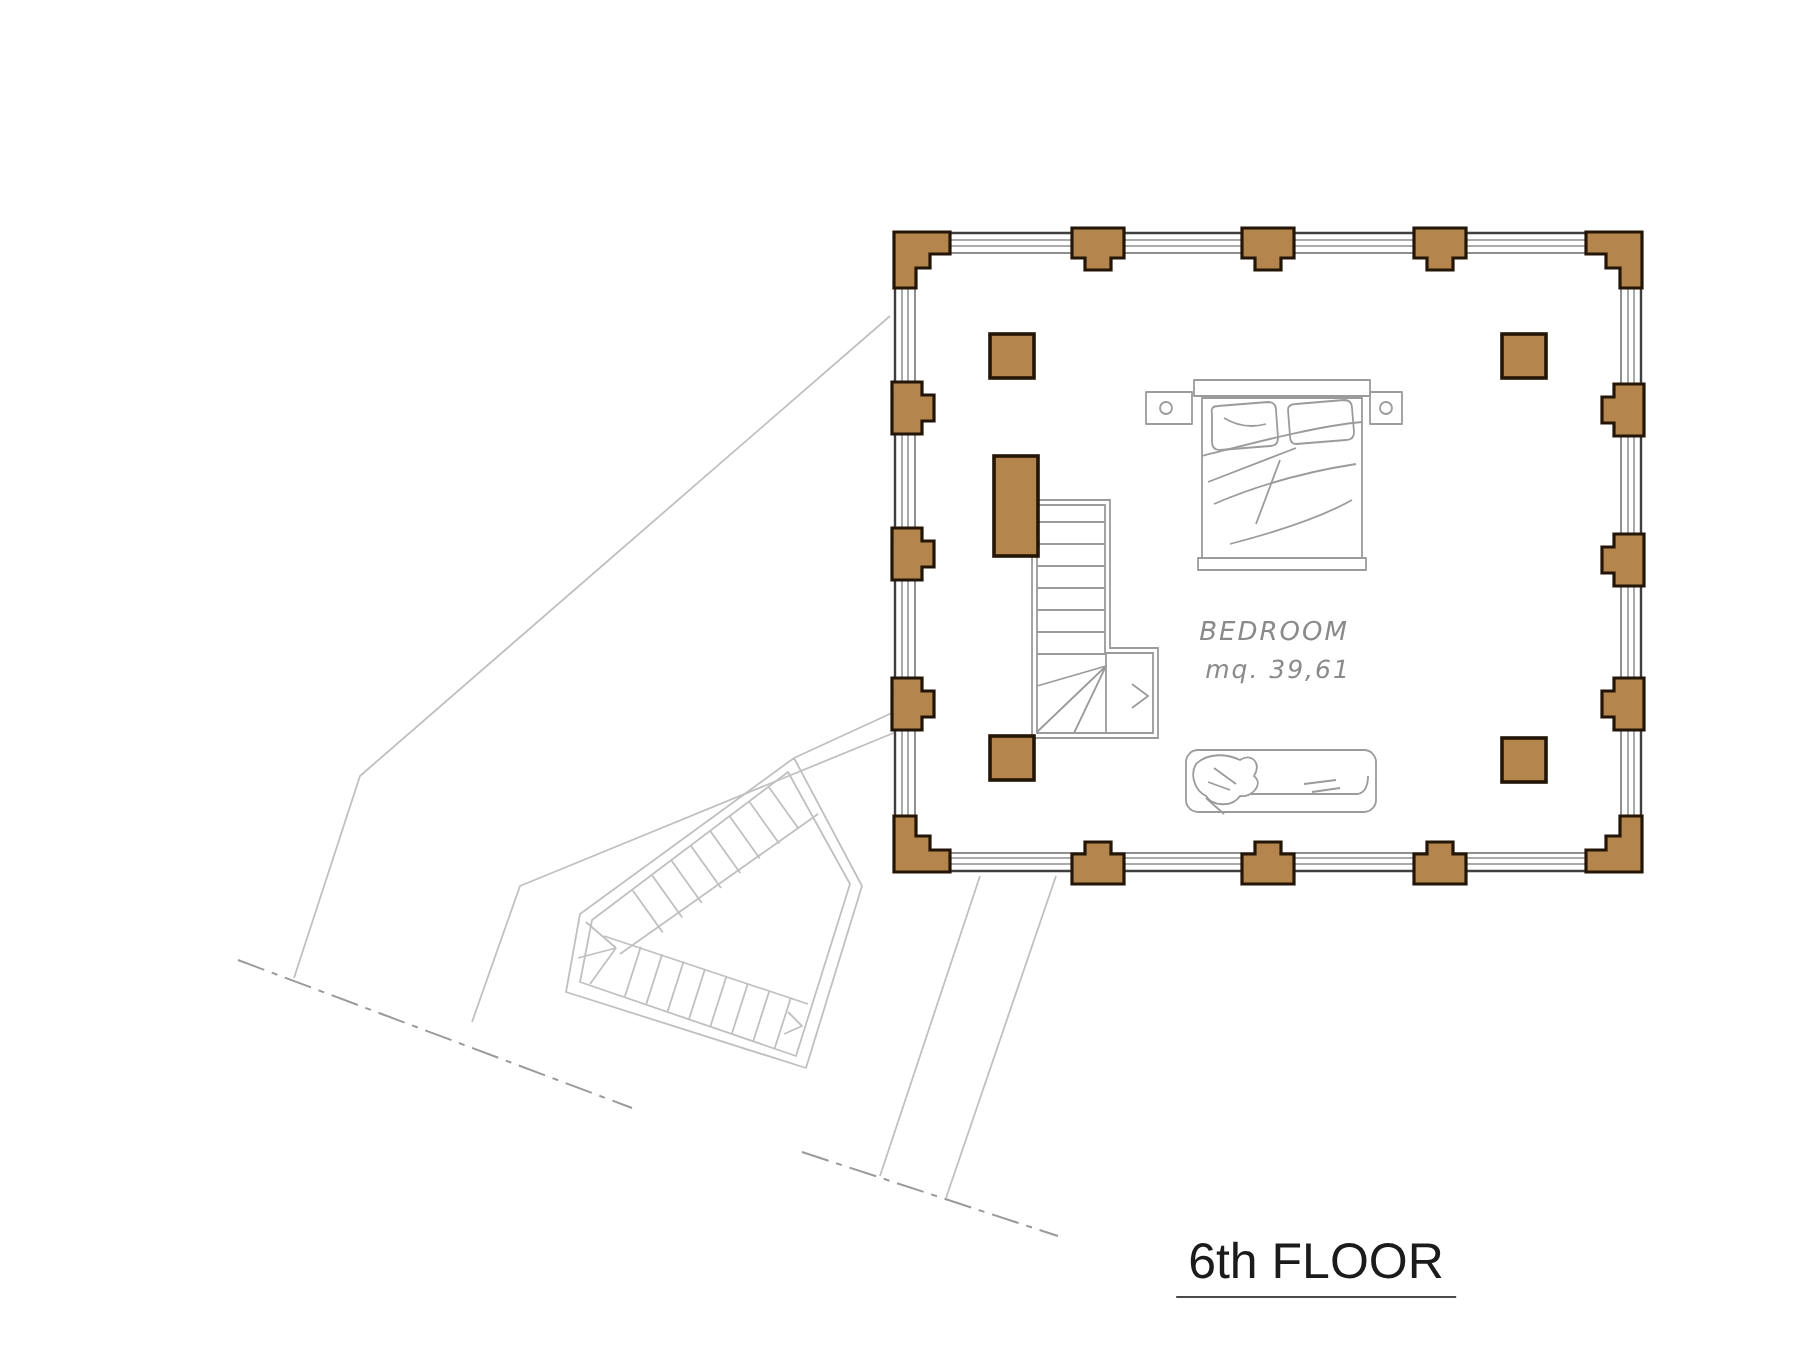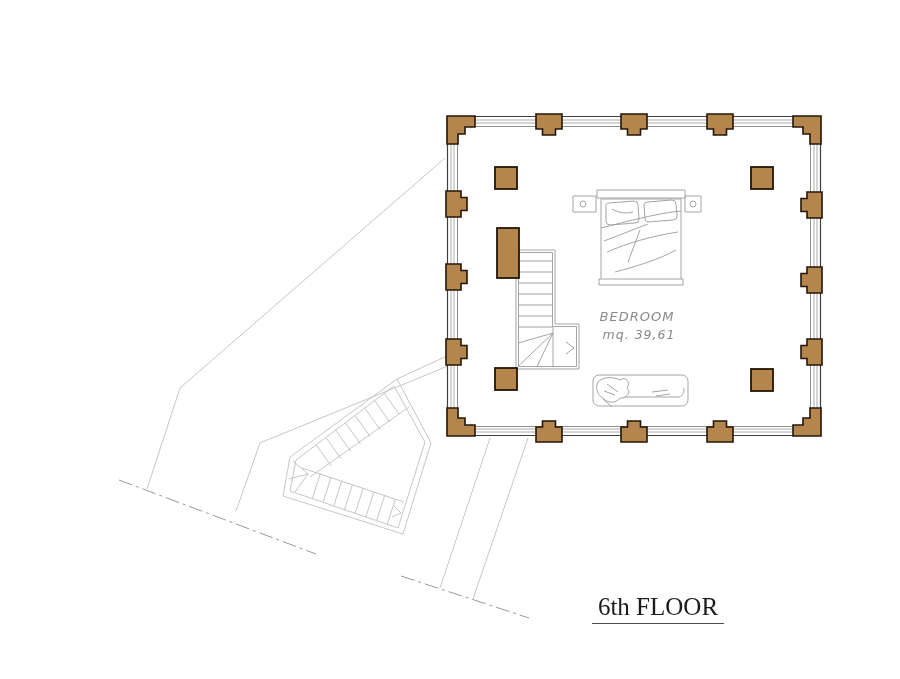--- a/index.html
+++ b/index.html
@@ -12,22 +12,22 @@
     position:absolute;left:637px;top:309px;transform:translateX(-50%);
     font-family:"DejaVu Sans",sans-serif;font-style:italic;
     font-size:13px;letter-spacing:1px;color:var(--label);white-space:nowrap;
   }
   .room-area{
     position:absolute;left:639px;top:327px;transform:translateX(-50%);
     font-family:"DejaVu Sans",sans-serif;font-style:italic;
     font-size:12.5px;letter-spacing:1px;color:var(--label);white-space:nowrap;
   }
   .floor-title{
-    position:absolute;left:658px;top:593px;transform:translateX(-50%);
-    font-family:Liberation Serif, serif;font-size:25px;color:var(--title);
+    position:absolute;left:658px;top:617px;transform:translateX(-50%);
+    font-family:Liberation Sans, sans-serif;font-size:25px;color:var(--title);
     padding:0 6px 2px 6px;border-bottom:1.8px solid #4a4a4a;white-space:nowrap;
   }
 </style>
 </head>
 <body>
 
 <div class="canvas">
 
   <svg width="900" height="679" viewBox="0 0 900 679">
     <defs>

